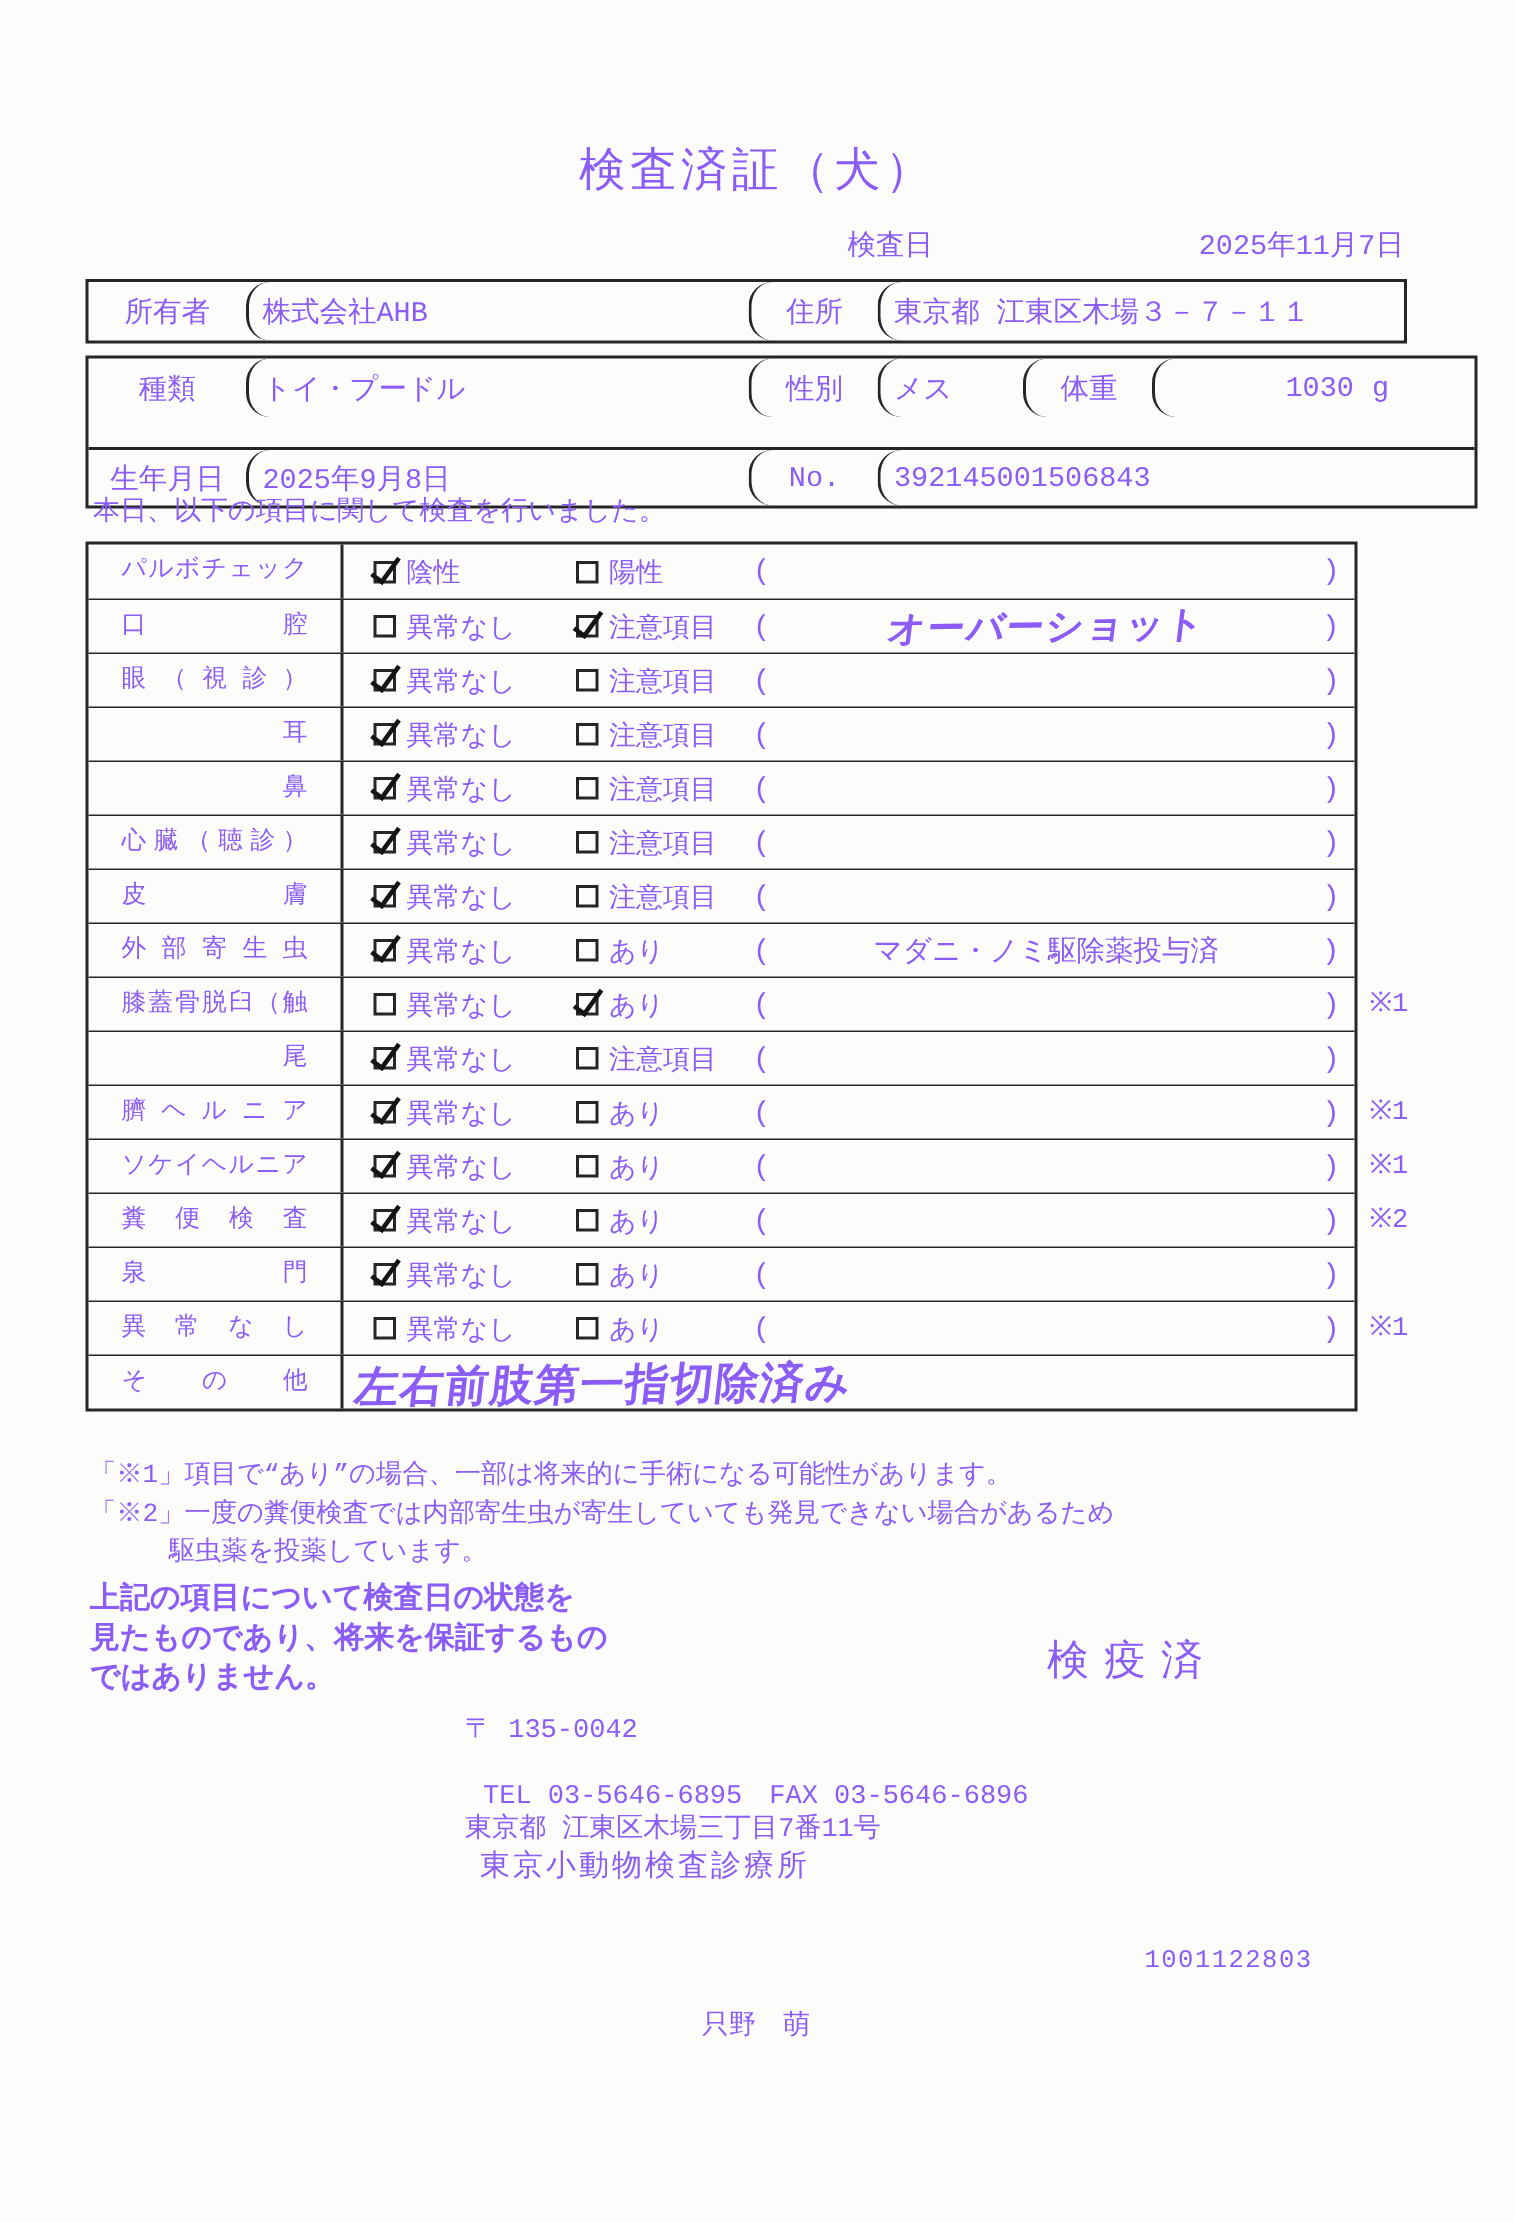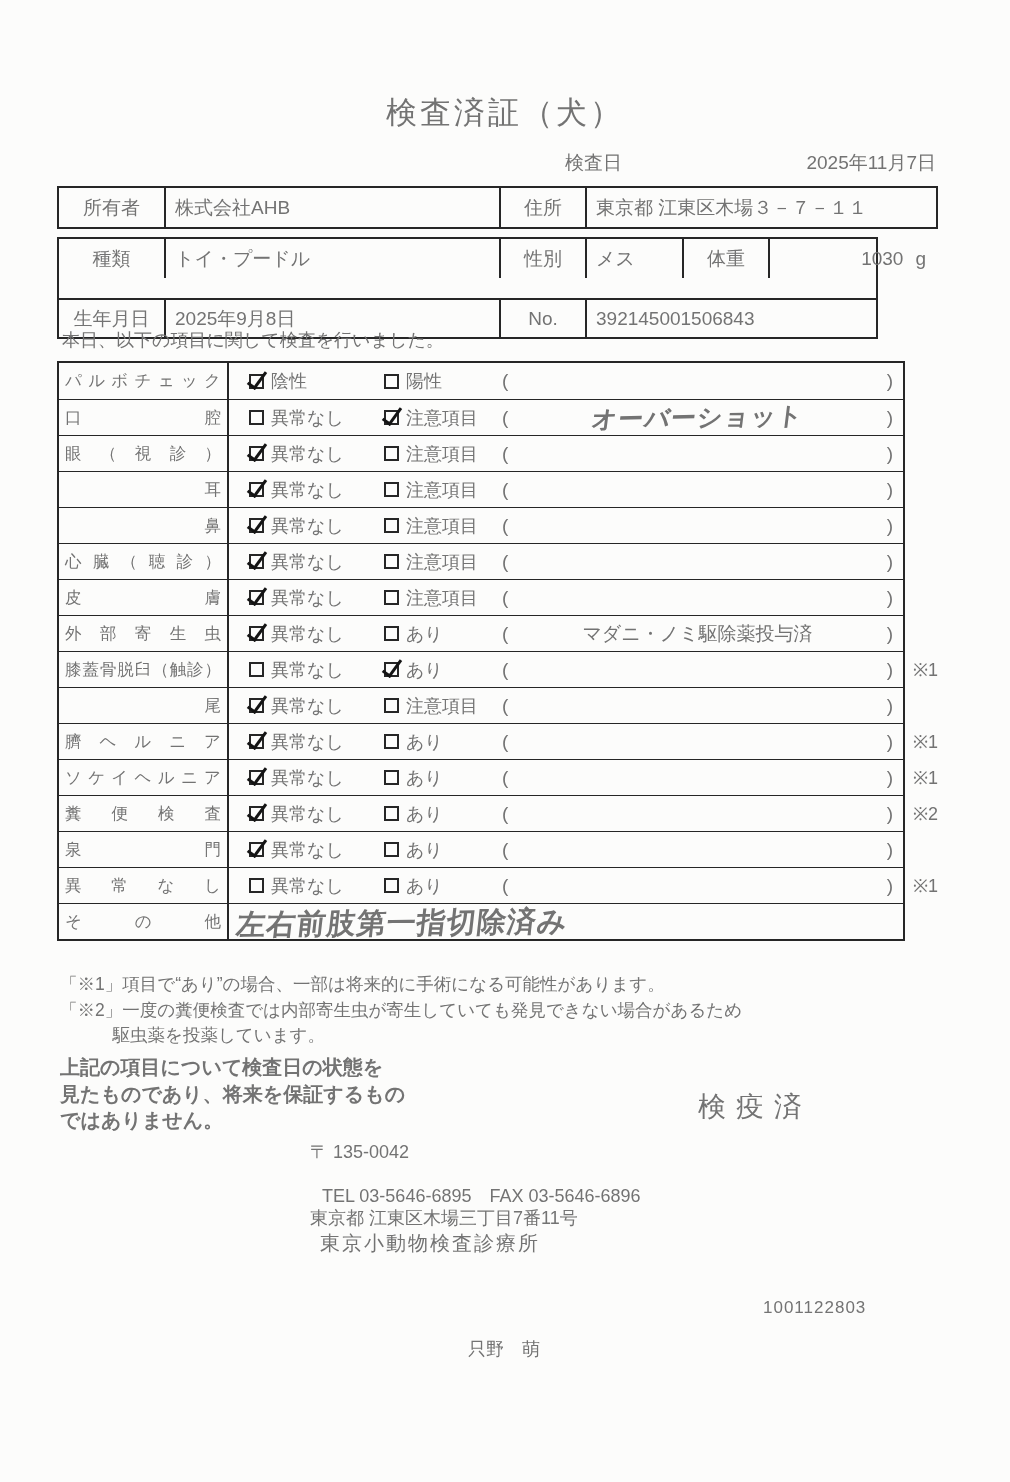--- a/index.html
+++ b/index.html
@@ -1,52 +1,52 @@
 <!DOCTYPE html>
 <html><head>
 <meta charset="utf-8">
 <style>
   * { margin:0; padding:0; box-sizing:border-box; }
   html,body { background:#e9e9e9; }
   .page {
     position:relative; width:1010px; height:1482px; margin:0 auto;
-    background:#fcfcfb; color:#737373;
-    font-family:Liberation Sans, sans-serif;
+    background:#fcfcfb; color:#8b5cf6;
+    font-family:Liberation Mono, monospace;
     overflow:hidden;
   }
   .title {
     position:absolute; top:92px; left:0; width:100%;
     text-align:center; font-size:31px; letter-spacing:3px; font-weight:500;
   }
   .date-row {
     position:absolute; top:150px; left:565px; right:74px;
     display:flex; justify-content:space-between; font-size:19px;
   }
   
   .box { position:absolute; border:2px solid #262626; background:#fcfcfb; }
   .owner-tbl { top:186px; left:57px; width:881px; }
   .owner-row { display:grid; grid-template-columns:105px 335px 86px 355px; height:39px; }
-  .pet-tbl { top:237px; left:57px; width:821px; }
+  .pet-tbl { top:237px; left:57px; width:928px; }
   .prow { display:grid; height:39px; }
   .prow1 { grid-template-columns:105px 335px 86px 97px 86px 172px; }
   .prow2 { grid-template-columns:105px 335px 86px 355px; border-top:2px solid #262626;margin-top:20px; }
-  .cell { display:flex; align-items:center; padding:0 9px; font-size:19px; border-left:2px solid #262626; overflow:hidden; white-space:nowrap; }
+  .cell { display:flex; align-items:center; padding:0 9px; font-size:19px; border-left:2px solid #262626; overflow:hidden; white-space:nowrap;border-radius:16px; }
   .cell:first-child { border-left:none; }
   .lab { justify-content:center; padding:0 4px; }
   .wval { justify-content:flex-end; gap:12px; padding-right:14px; }
 
   .intro { position:absolute; top:328px; left:62px; font-size:18px; }
 
   
   .insp { top:361px; left:57px; width:848px; }
   .trow { position:relative; display:flex; align-items:center; height:36px; }
   .trow + .trow { border-top:1.5px solid #262626; }
   .item {
     width:170px; height:100%; border-right:2px solid #262626;
-    padding:0 6px; font-size:16.5px; line-height:34px;
+    padding:0 22px; font-size:16.5px; line-height:34px;
     text-align:justify; text-align-last:justify; overflow:hidden; white-space:normal;
   }
   .opts { flex:1; display:flex; align-items:center; padding-left:10px; min-width:0; }
   .opt { display:flex; align-items:center; gap:7px;padding-left:10px; }
   .o1 { width:135px; }
   .o2 { width:128px; }
   .olab { font-size:18px; white-space:nowrap; }
   .cb { width:15px; height:15px; border:2px solid #262626; position:relative; flex:none; background:#fcfcfb; }
   .cb[data-checked="true"]::after {
     content:""; position:absolute; left:1px; top:-8px; width:7px; height:18px;

